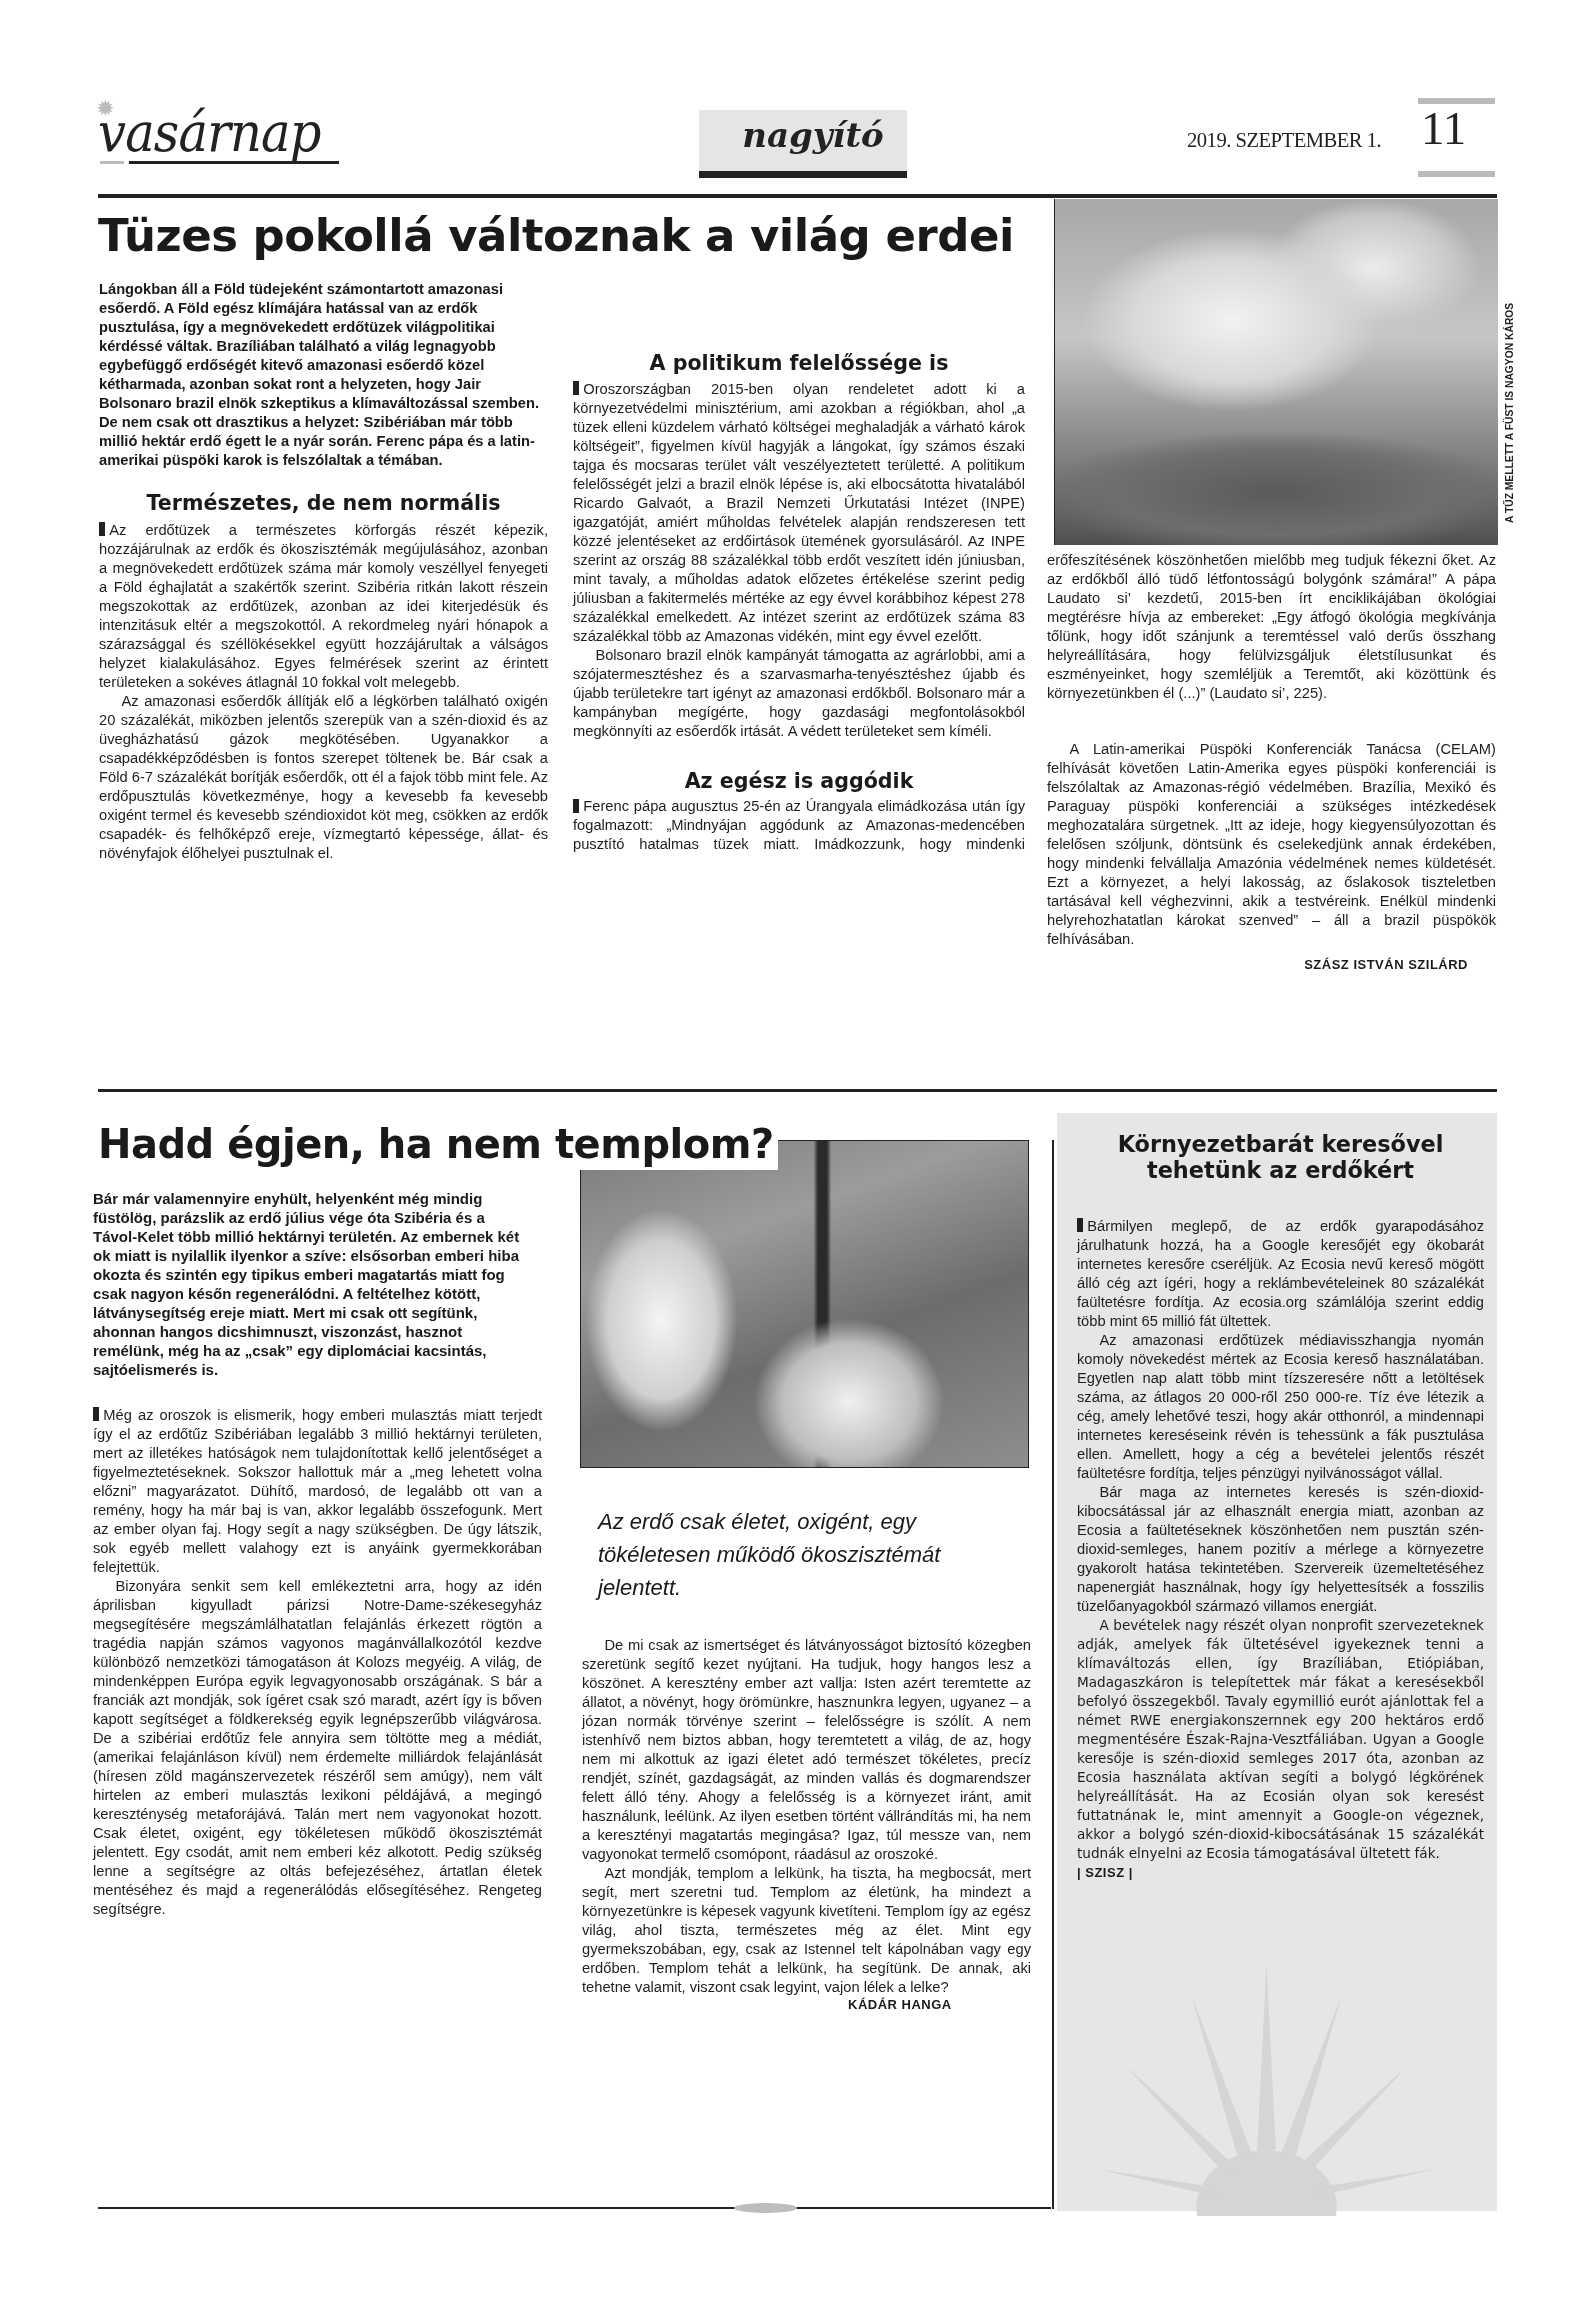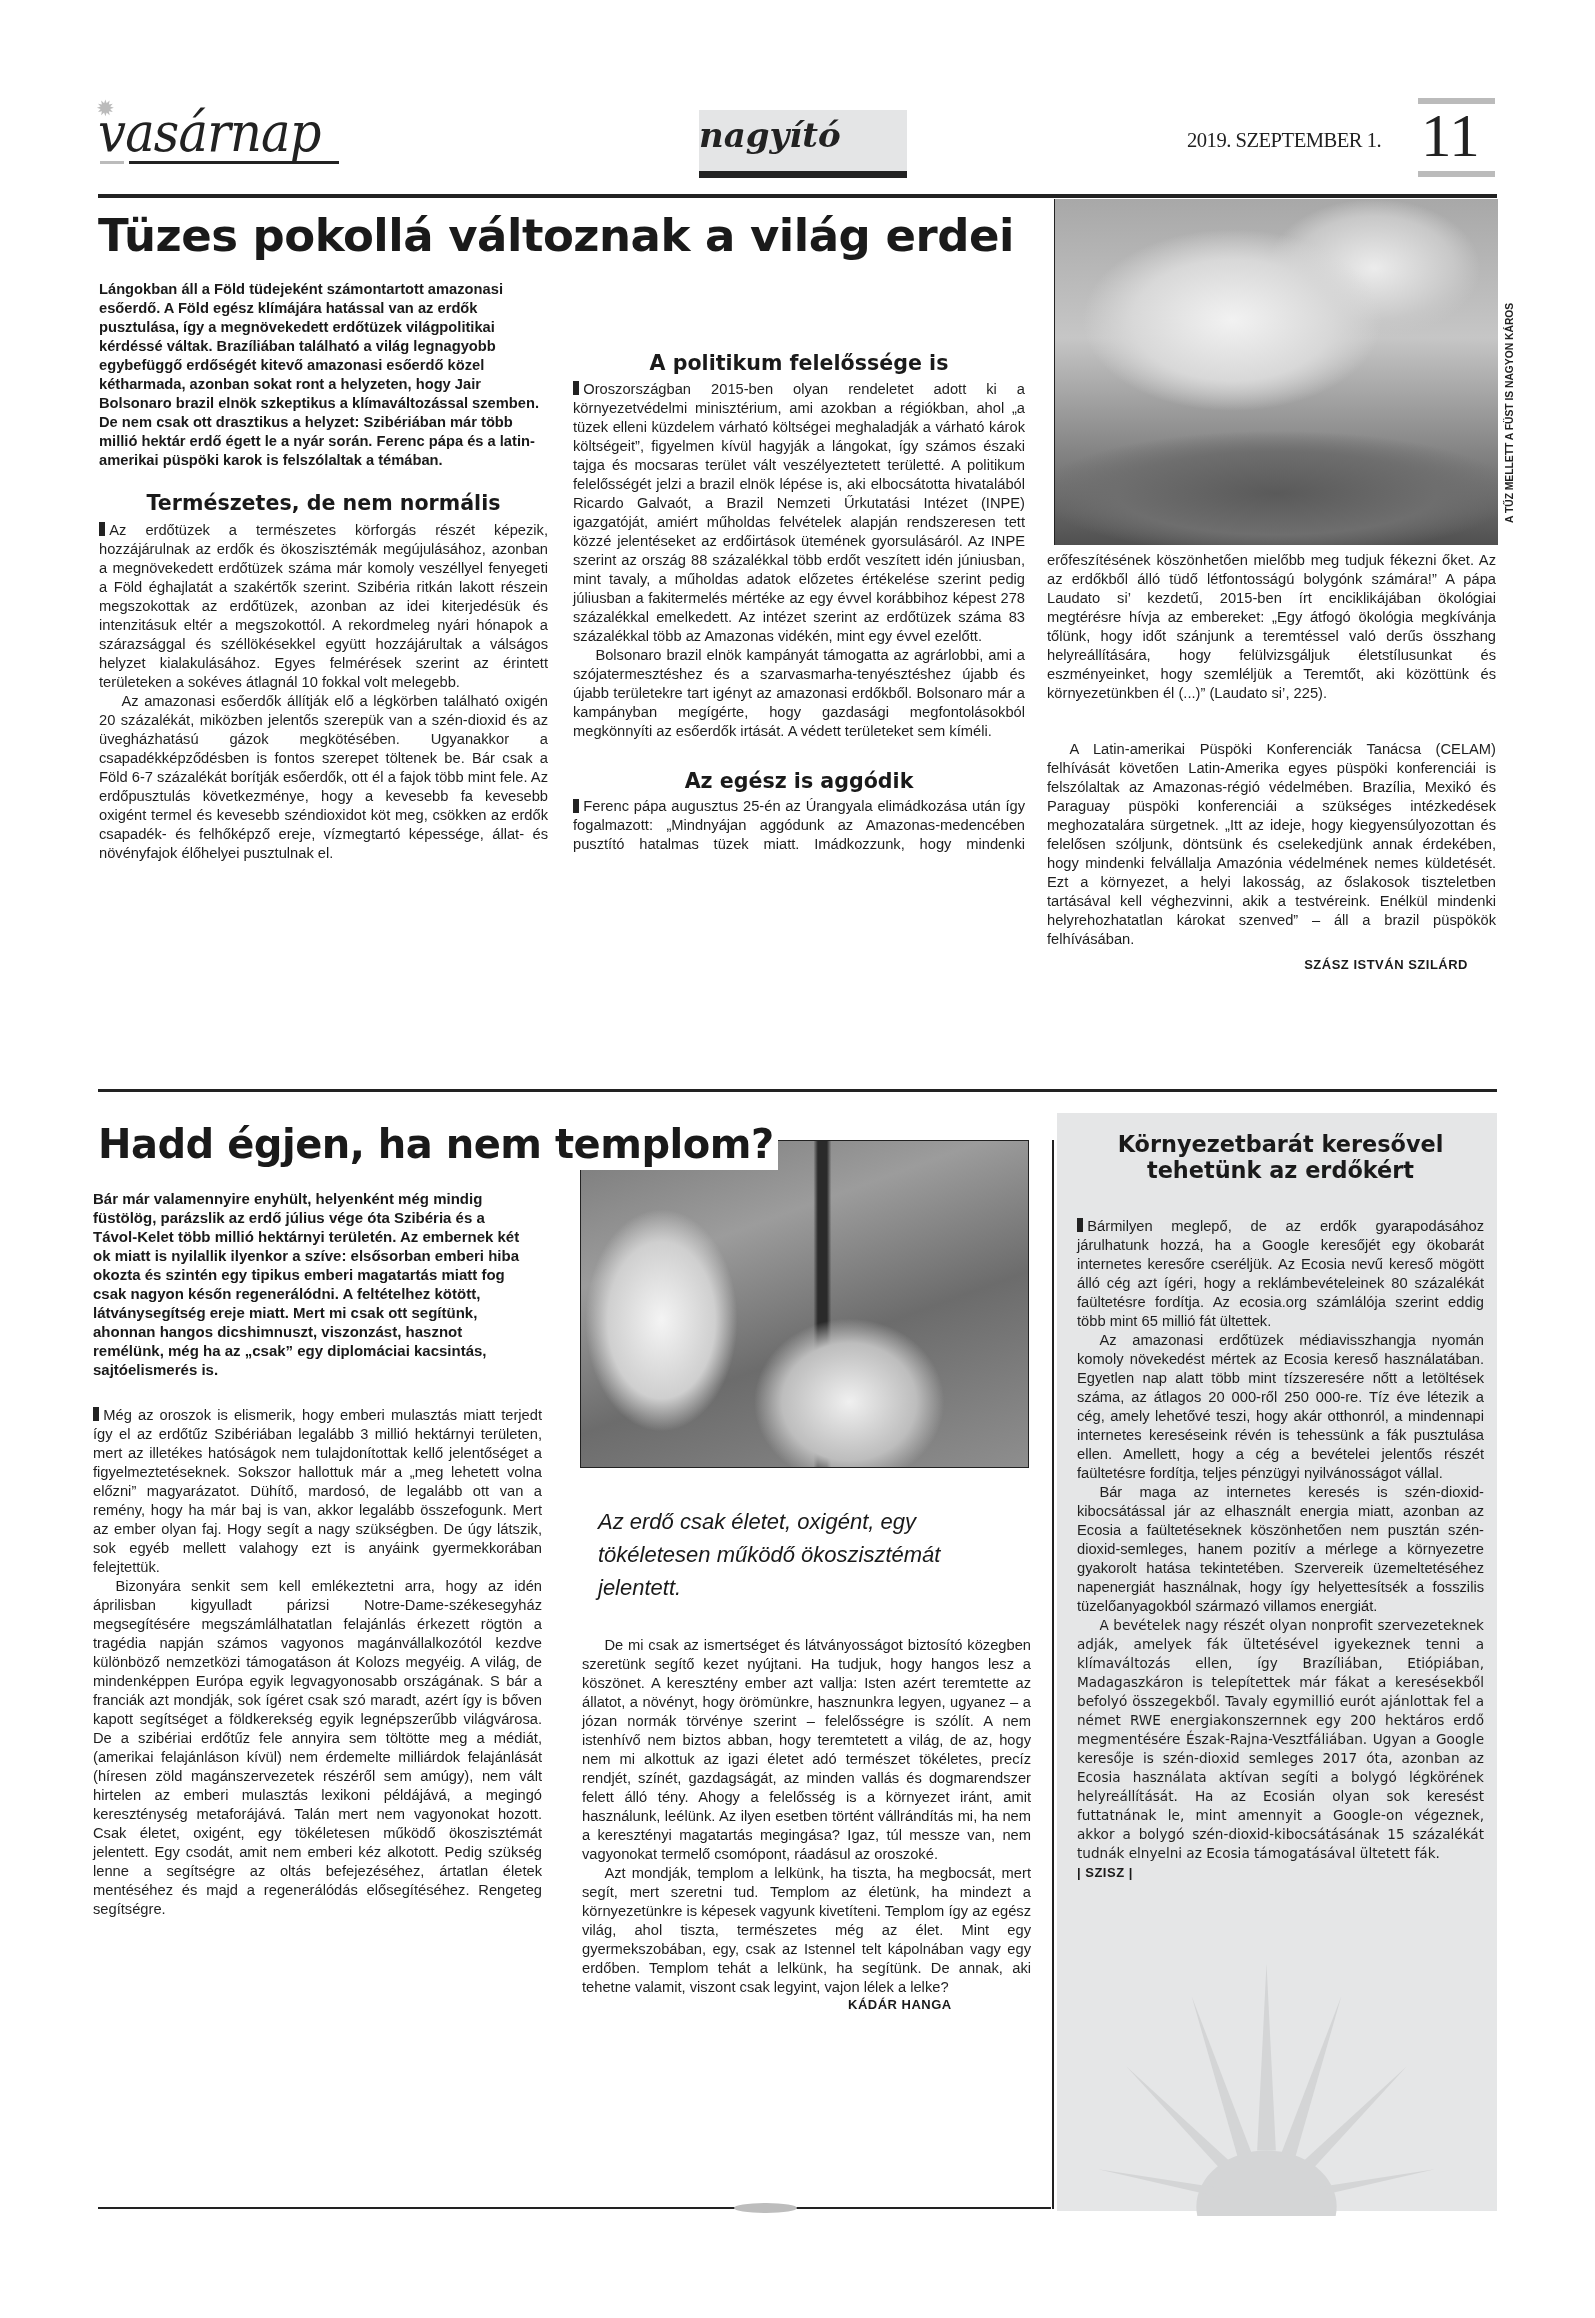--- a/index.html
+++ b/index.html
@@ -7,25 +7,25 @@
          font-family:"Liberation Sans", sans-serif; color:#1e1e1e; }
   .abs { position:absolute; }
 
   
   .logo { left:98px; top:105px; font-family:"DejaVu Serif", serif; font-style:italic;
           font-size:55px; line-height:1; letter-spacing:-0.9px; color:#222; transform:scaleX(0.9); transform-origin:left; }
   .logo-flame { left:96px; top:98px; width:12px; height:22.4px; color:#bbb; font-size:22.4px; line-height:1; }
   .logo-bar { left:129px; top:161px; width:210px; height:3.3px; background:#222; }
   .logo-bar-grey { left:100px; top:161px; width:24px; height:3.3px; background:#bbb; }
   .section-box { left:699px; top:110px; width:208px; height:61px; background:#e4e5e6; }
-  .section-label { left:699px; top:115px; width:228px; 
+  .section-label { left:699px; top:115px; width:228px; text-align:center;
           font-family:"DejaVu Serif", serif; font-style:italic; font-weight:bold; font-size:34px; color:#222; }
   .section-bar { left:699px; top:171px; width:208px; height:6.5px; background:#222; }
   .date { left:1187px; top:129px; font-family:"Liberation Serif", serif; font-size:20.6px; color:#222; letter-spacing:-0.5px; }
-  .page-num { left:1421px; top:105px; font-family:"Liberation Serif", serif; font-size:61px; line-height:1; color:#222; }
+  .page-num { left:1421px; top:105px; font-family:"Liberation Serif", serif; font-size:47px; line-height:1; color:#222; }
   .pn-bar-top { left:1418px; top:98px; width:77px; height:5.6px; background:#bbb; }
   .pn-bar-bot { left:1418px; top:171px; width:77px; height:5.6px; background:#bbb; }
   .top-rule { left:98px; top:194px; width:1399px; height:3.7px; background:#222; }
 
   
   .h1 { font-family:"DejaVu Sans", sans-serif; font-weight:bold; color:#1a1a1a; letter-spacing:-0.5px; }
   .sub { font-family:"DejaVu Sans", sans-serif; font-weight:bold; font-size:20.6px; color:#1a1a1a;text-align:center; }
   .lead { font-family:"Liberation Sans", sans-serif; font-weight:bold; font-size:14.7px; line-height:19px; color:#1a1a1a; }
   .body { font-family:"Liberation Sans", sans-serif; font-size:14.7px; line-height:19px; text-align:justify; color:#1e1e1e; }
   .body p { margin:0; text-indent:22.4px; }

